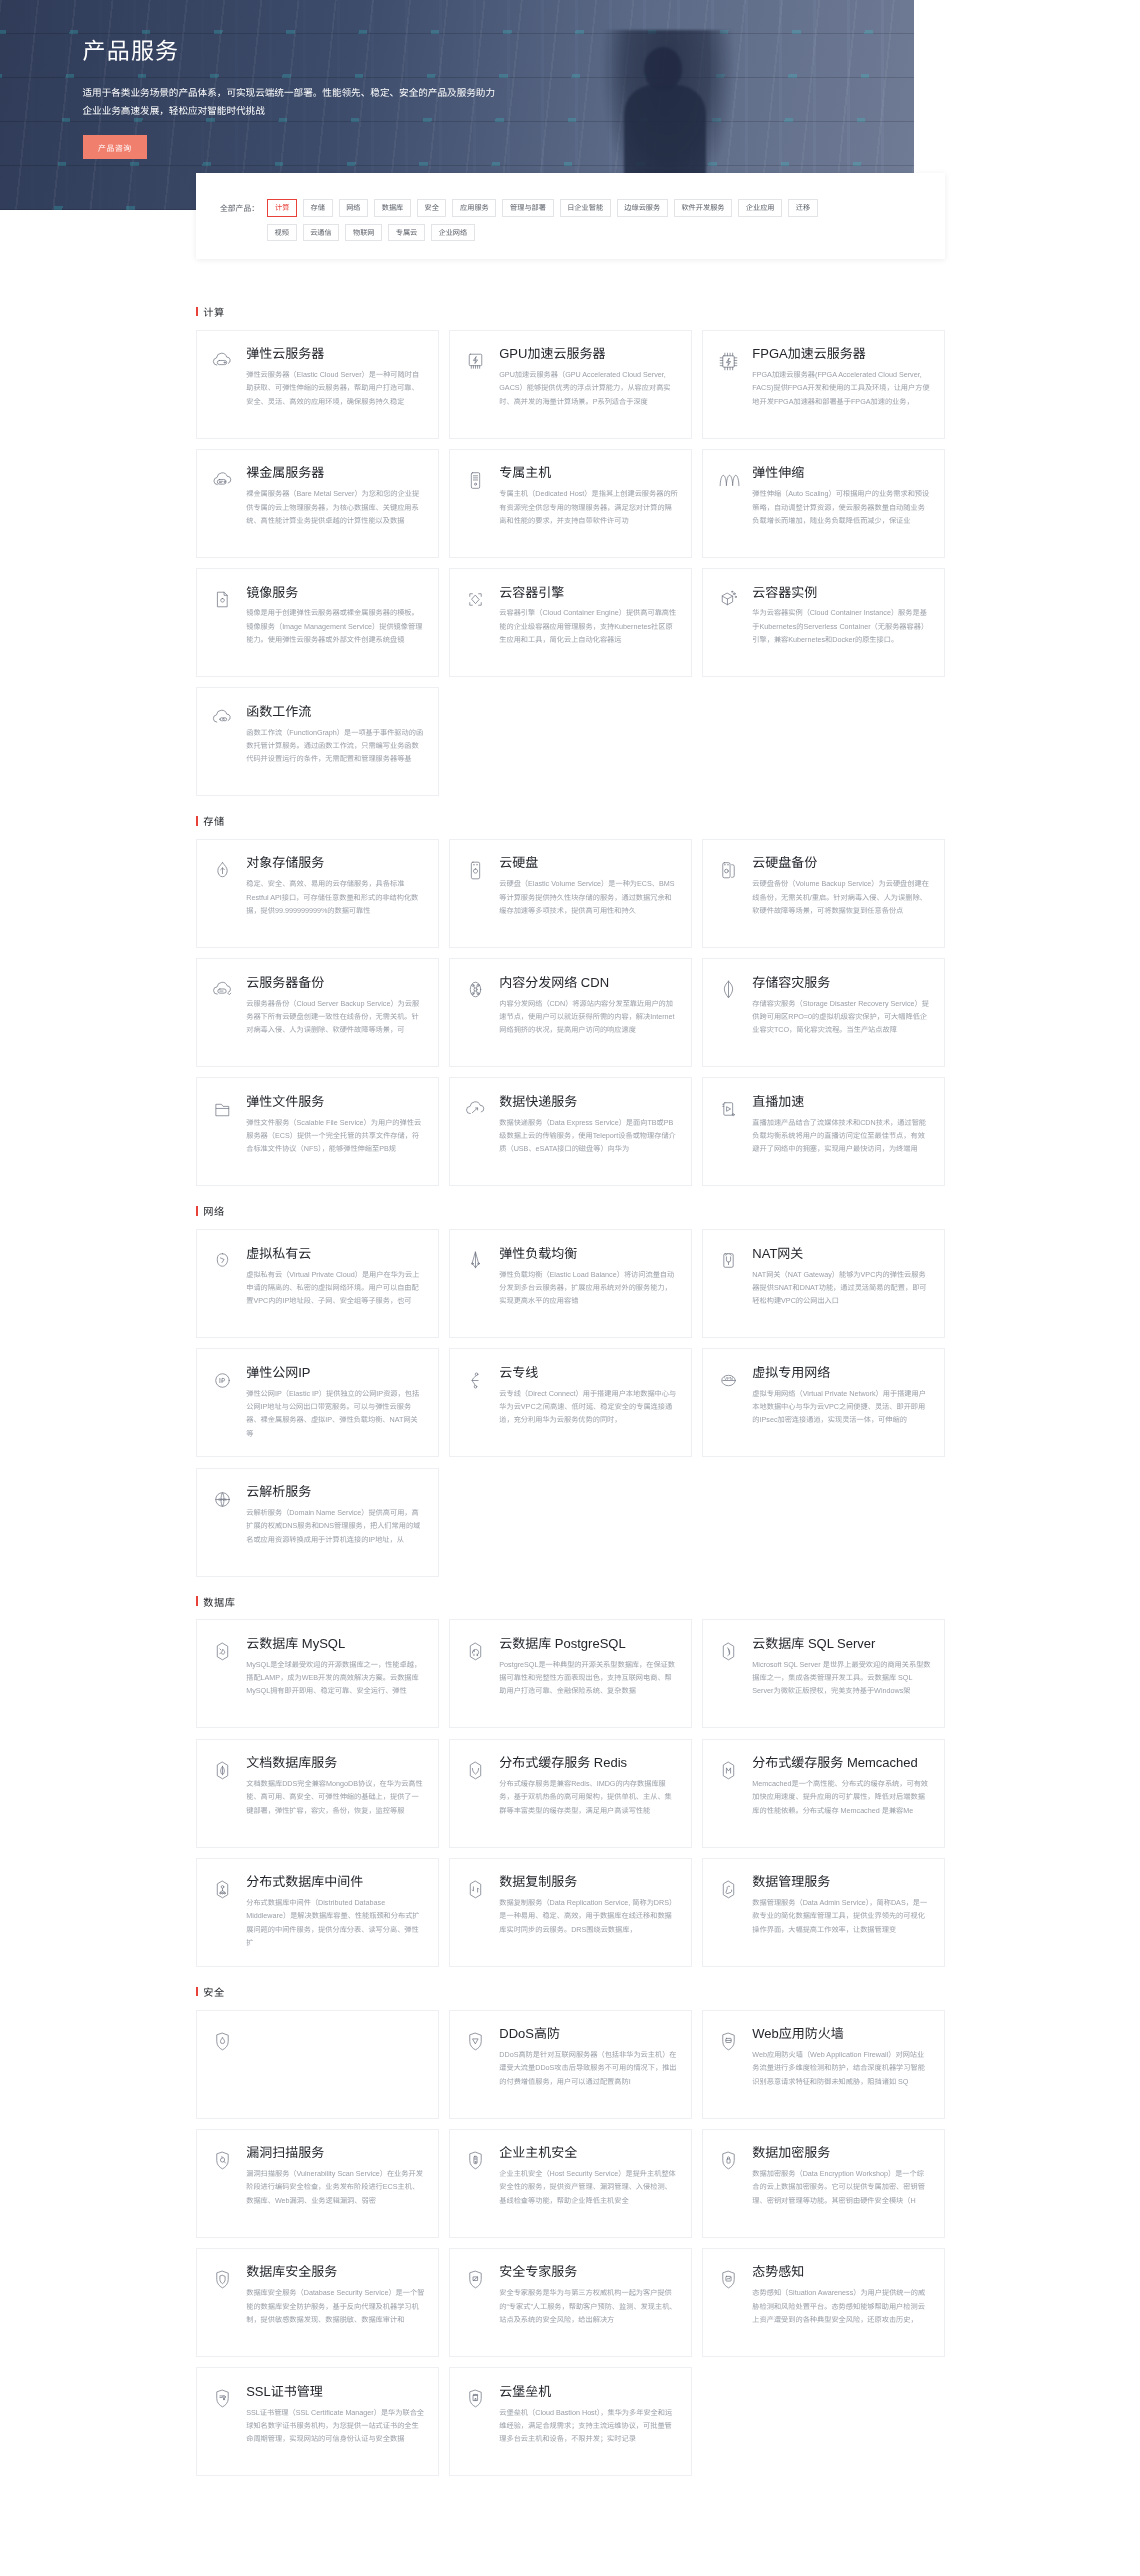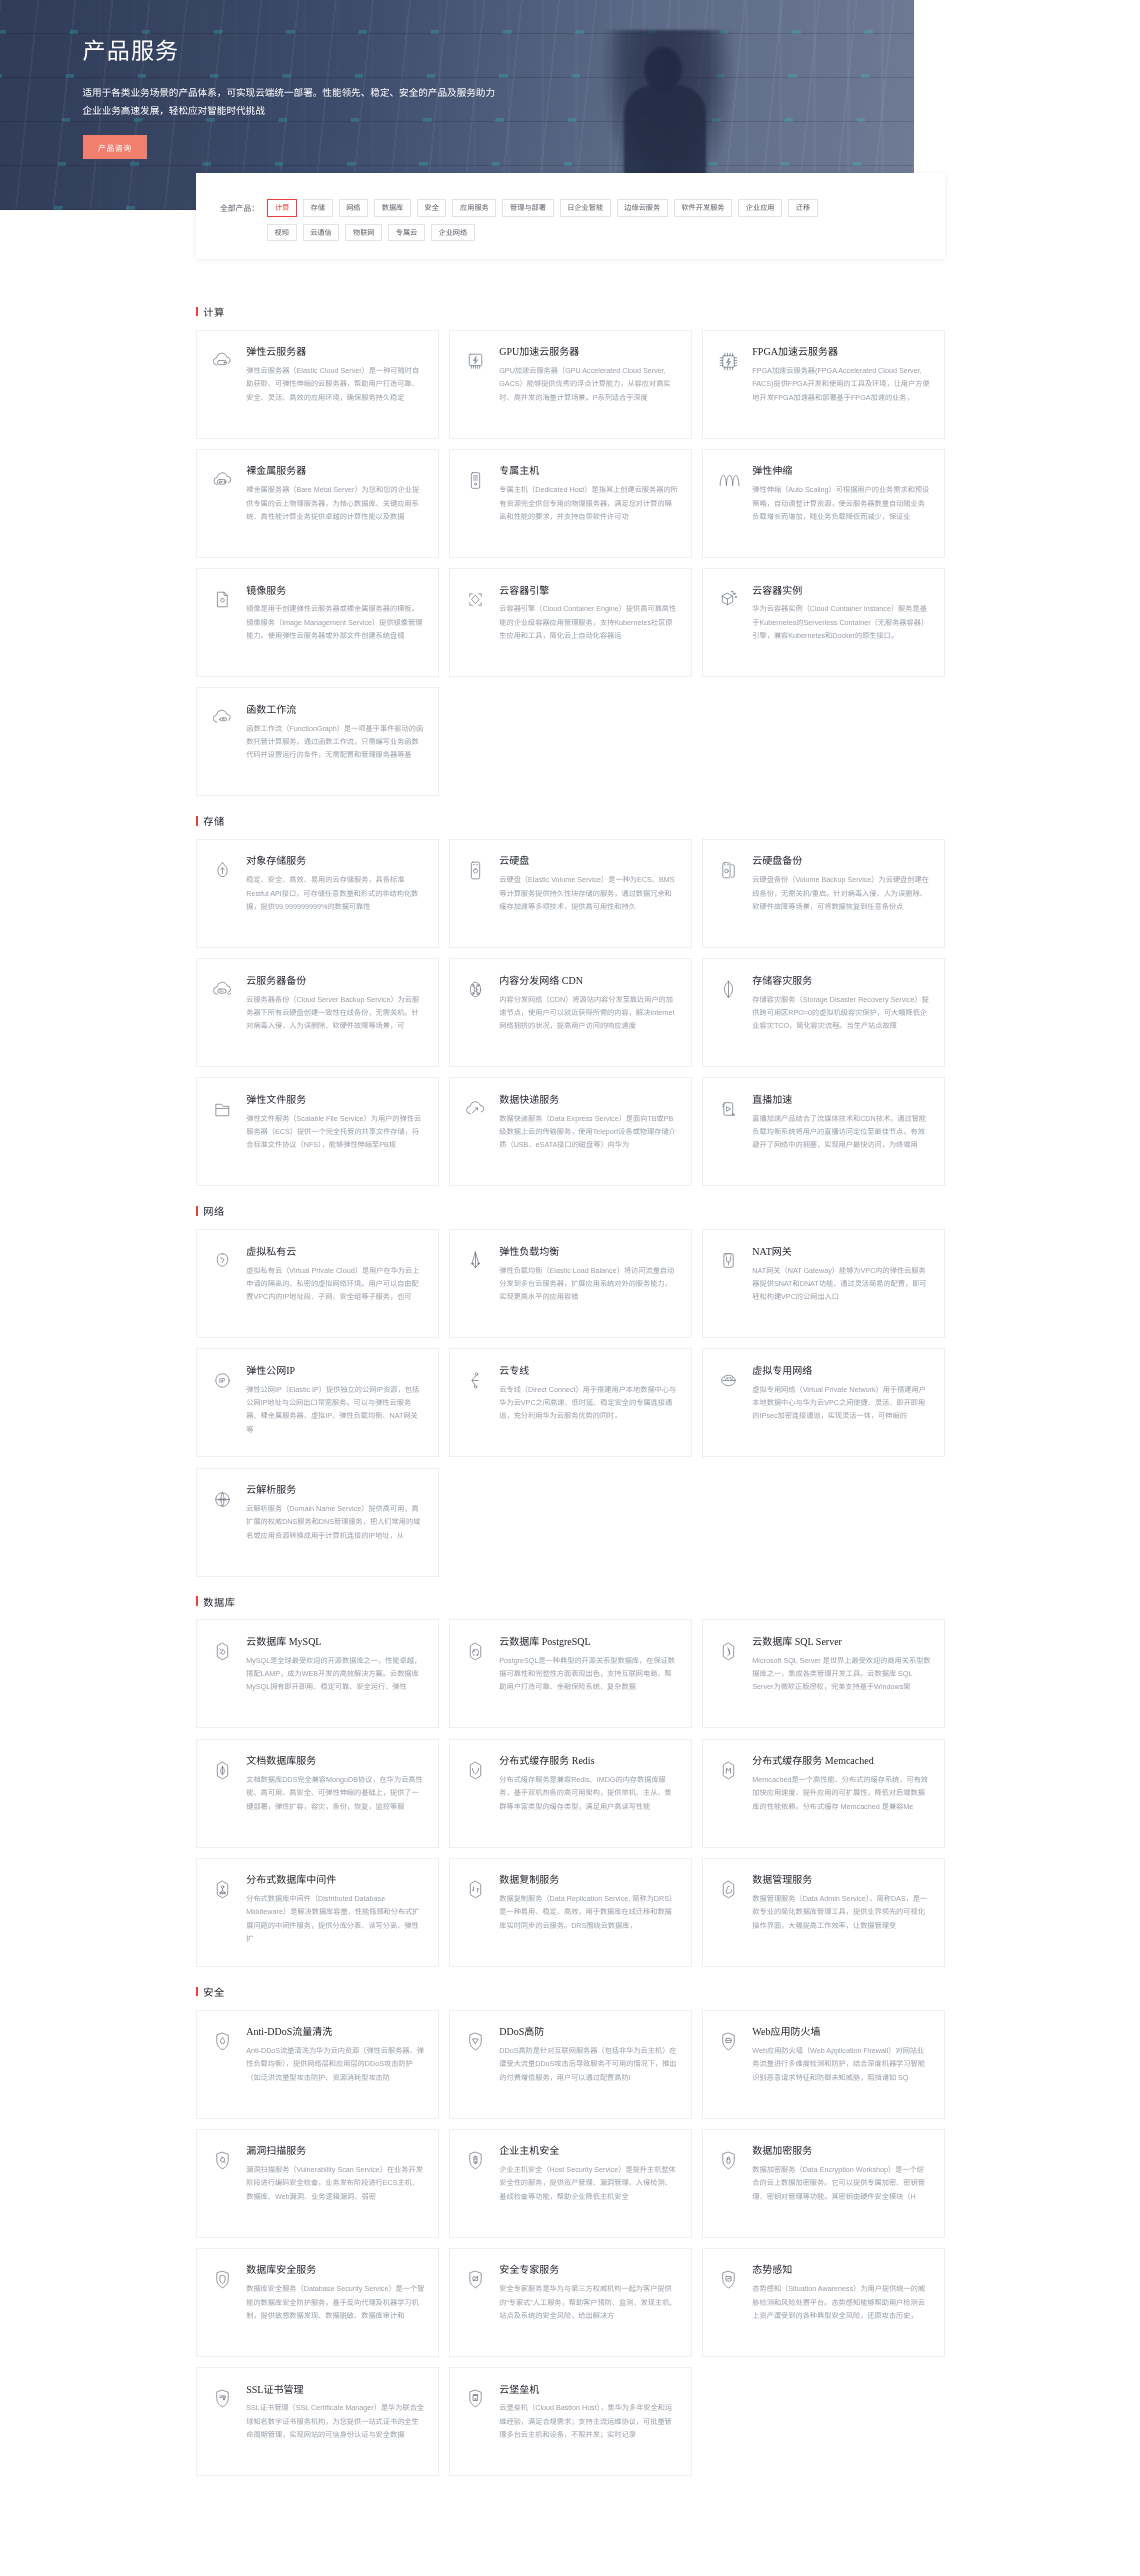--- a/index.html
+++ b/index.html
@@ -167,26 +167,25 @@
   .card-icon {
     flex: 0 0 27.6px;
     width: 27.6px; height: 27.6px;
     margin-top: 2.4px;
     color: #6d7380;
     display: flex; align-items: center; justify-content: center;
   }
   .card-icon svg { width: 25px; height: 25px; display: block; }
   .card-body { flex: 1 1 auto; min-width: 0; }
   .card-title {
-    font-size: 10px;
+    font-size: 13px;
     color: #23262c;
     font-weight: 500;
     line-height: 1.35;
     margin-bottom: 5.4px;
-    font-family: Liberation Serif, serif;
   }
   .card-desc {
     font-size: 7.2px;
     color: #9ba0a9;
     line-height: 1.85;
     overflow: hidden;
     display: -webkit-box;
     -webkit-line-clamp: 4;
     -webkit-box-orient: vertical;
   }
@@ -741,24 +740,20 @@
         <h2 class="section-title">安全</h2>
       </div>
       <div class="card-grid">
         <div class="card">
           <div class="card-icon">
             <svg viewBox="0 0 48 48">
               <path fill="none" stroke="currentColor" stroke-width="1.4" stroke-linecap="round" stroke-linejoin="round" d="M24 8l11 4v12c0 8-5 13-11 16-6-3-11-8-11-16V12z"></path>
               <path fill="none" stroke="currentColor" stroke-width="1.4" stroke-linecap="round" stroke-linejoin="round" d="M24 17c2.5 3 4 5 4 7a4 4 0 0 1-8 0c0-2 1.5-4 4-7z"></path>
             </svg>
           </div>
-          <div class="card-body">
-            <div class="card-title">Anti-DDoS流量清洗</div>
-            <div class="card-desc">Anti-DDoS流量清洗为华为云内资源（弹性云服务器、弹性负载均衡），提供网络层和应用层的DDoS攻击防护（如泛洪流量型攻击防护、资源消耗型攻击防</div>
-          </div>
         </div>
         <div class="card">
           <div class="card-icon">
             <svg viewBox="0 0 48 48">
               <path fill="none" stroke="currentColor" stroke-width="1.4" stroke-linecap="round" stroke-linejoin="round" d="M24 8l11 4v12c0 8-5 13-11 16-6-3-11-8-11-16V12z"></path>
               <path fill="none" stroke="currentColor" stroke-width="1.4" stroke-linecap="round" stroke-linejoin="round" d="M19 19h10l-5 9z"></path>
             </svg>
           </div>
           <div class="card-body">
             <div class="card-title">DDoS高防</div>

